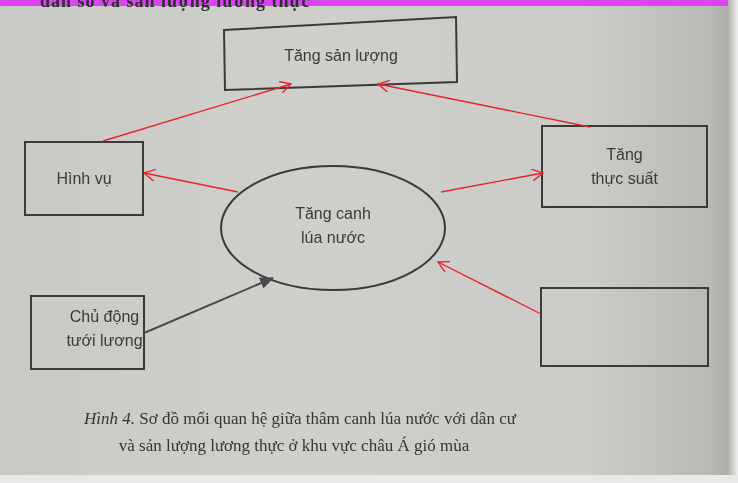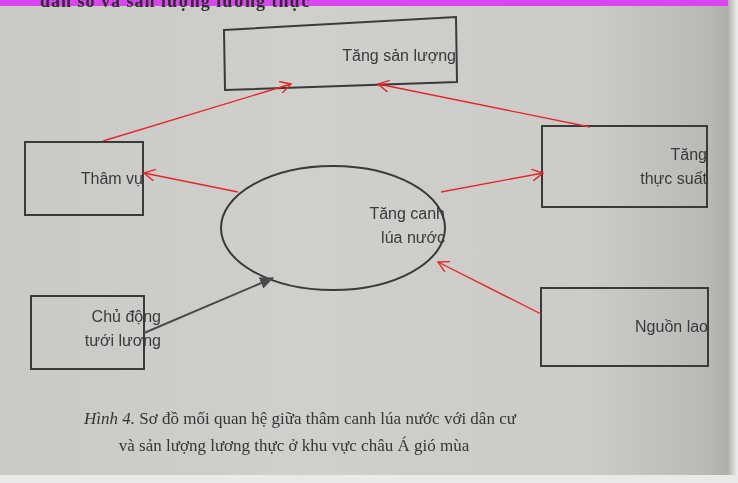--- a/index.html
+++ b/index.html
@@ -26,21 +26,21 @@
       background: linear-gradient(90deg, #b0b1ad, #f0f0ee);
     }
     .bottomedge {
       position: absolute; left: 0; top: 475px; width: 738px; height: 8px;
       background: #e9e9e7;
     }
     svg.diagram { position: absolute; left: 0; top: 0; }
     .node-text {
       position: absolute; text-align: center; color: #3a3a3a;
       font-family: "Liberation Sans", sans-serif; font-size: 16px; line-height: 24px;
-      display: flex; flex-direction: column; justify-content: center; align-items: flex-end;
+      display: flex; flex-direction: column; justify-content: center; align-items: center;
     }
     .caption {
       position: absolute; left: 0; width: 600px; text-align: center;
       font-family: "Liberation Serif", serif; font-size: 17px; color: #353535;
     }
     .caption .fig { font-style: italic; }
   </style>
 </head>
 <body>
 
@@ -80,40 +80,39 @@
   <line x1="541" y1="314" x2="438" y2="262" stroke="#e8242a" stroke-width="1.4" marker-end="url(#openArrow)"></line>
 
   <line x1="144" y1="333" x2="273" y2="278" stroke="#4a4a4a" stroke-width="2" marker-end="url(#filledArrow)"></line>
 </svg>
 
 <div class="node-text" style="left:226px; top:26px; width:230px; height:60px;">
   <span>Tăng sản lượng</span>
 </div>
 
 <div class="node-text" style="left:25px; top:142px; width:118px; height:73px;">
-  <span>Thâm vụ</span>
+  <span>Hình vụ</span>
 </div>
 
 <div class="node-text" style="left:542px; top:126px; width:165px; height:81px;">
   <span>Tăng</span>
   <span>thực suất</span>
 </div>
 
 <div class="node-text" style="left:221px; top:194px; width:224px; height:64px;">
   <span>Tăng canh</span>
   <span>lúa nước</span>
 </div>
 
 <div class="node-text" style="left:48px; top:296px; width:113px; height:65px;">
   <span>Chủ động</span>
   <span>tưới lương</span>
 </div>
 
 <div class="node-text" style="left:541px; top:288px; width:167px; height:78px;">
-  <span>Nguồn lao</span>
 </div>
 
 <div class="caption" style="top:409px;">
   <span class="fig">Hình 4.</span>
   <span>Sơ đồ mối quan hệ giữa thâm canh lúa nước với dân cư</span>
 </div>
 <div class="caption" style="top:436px; left:-6px;">
   <span>và sản lượng lương thực ở khu vực châu Á gió mùa</span>
 </div>
 

